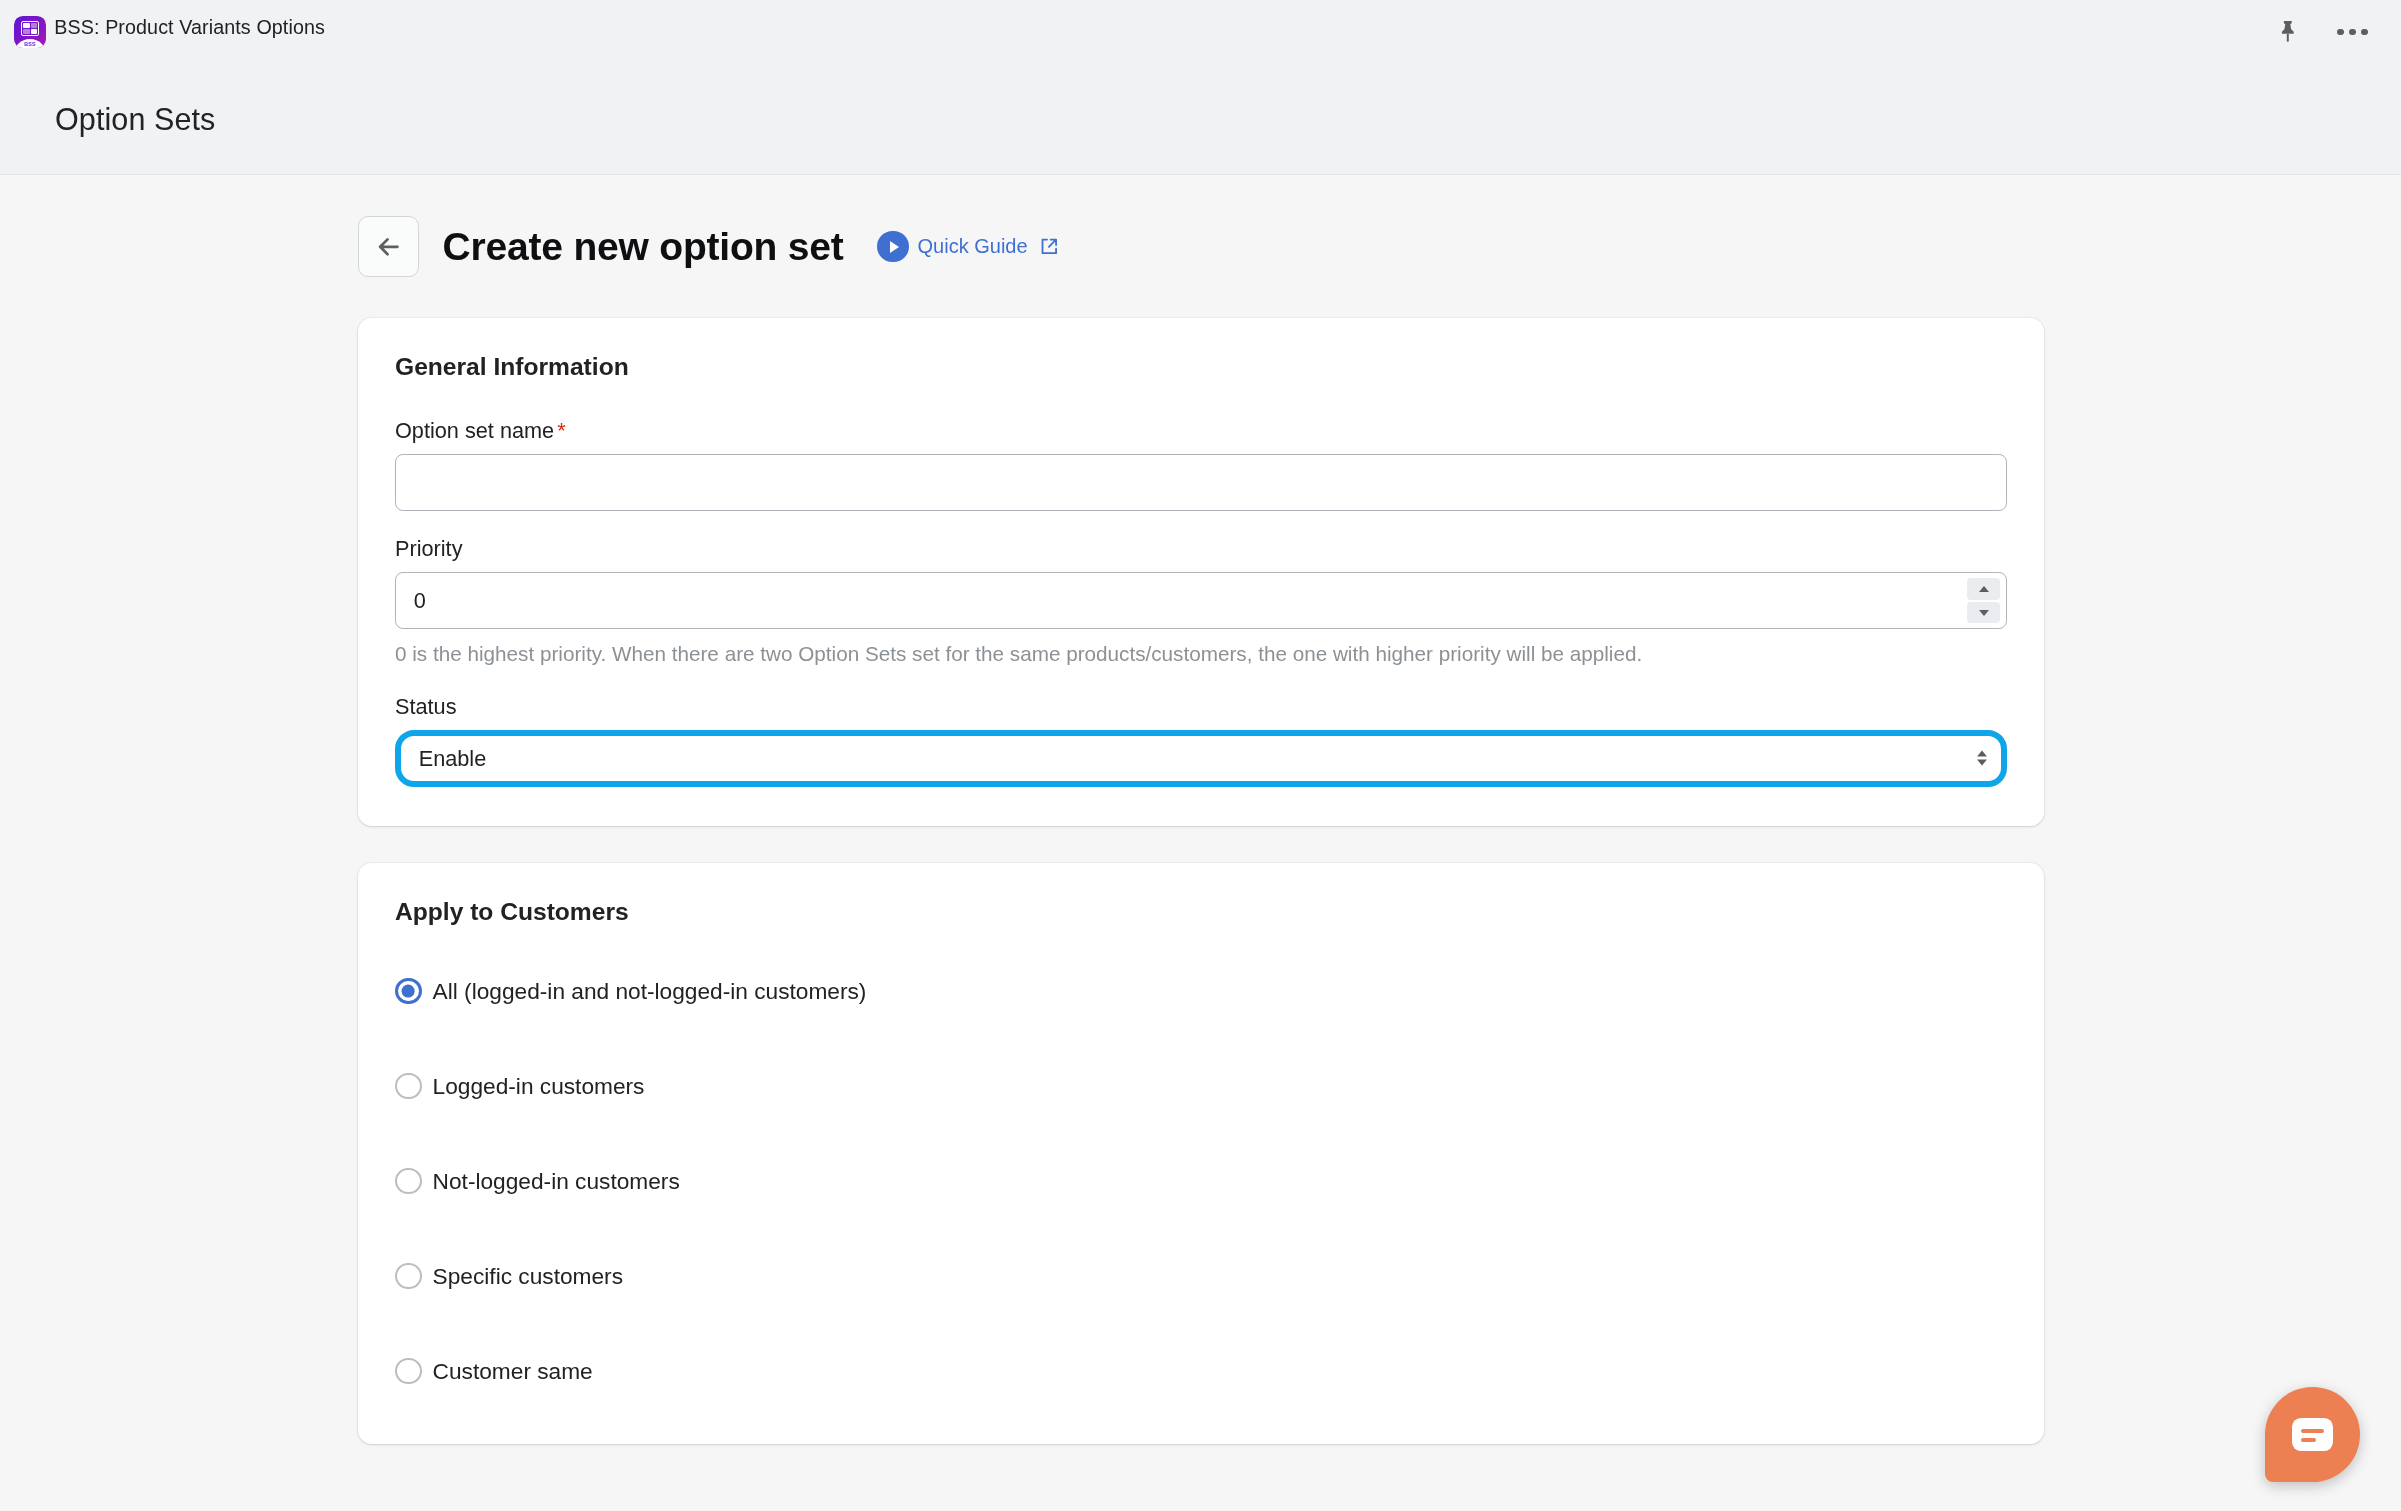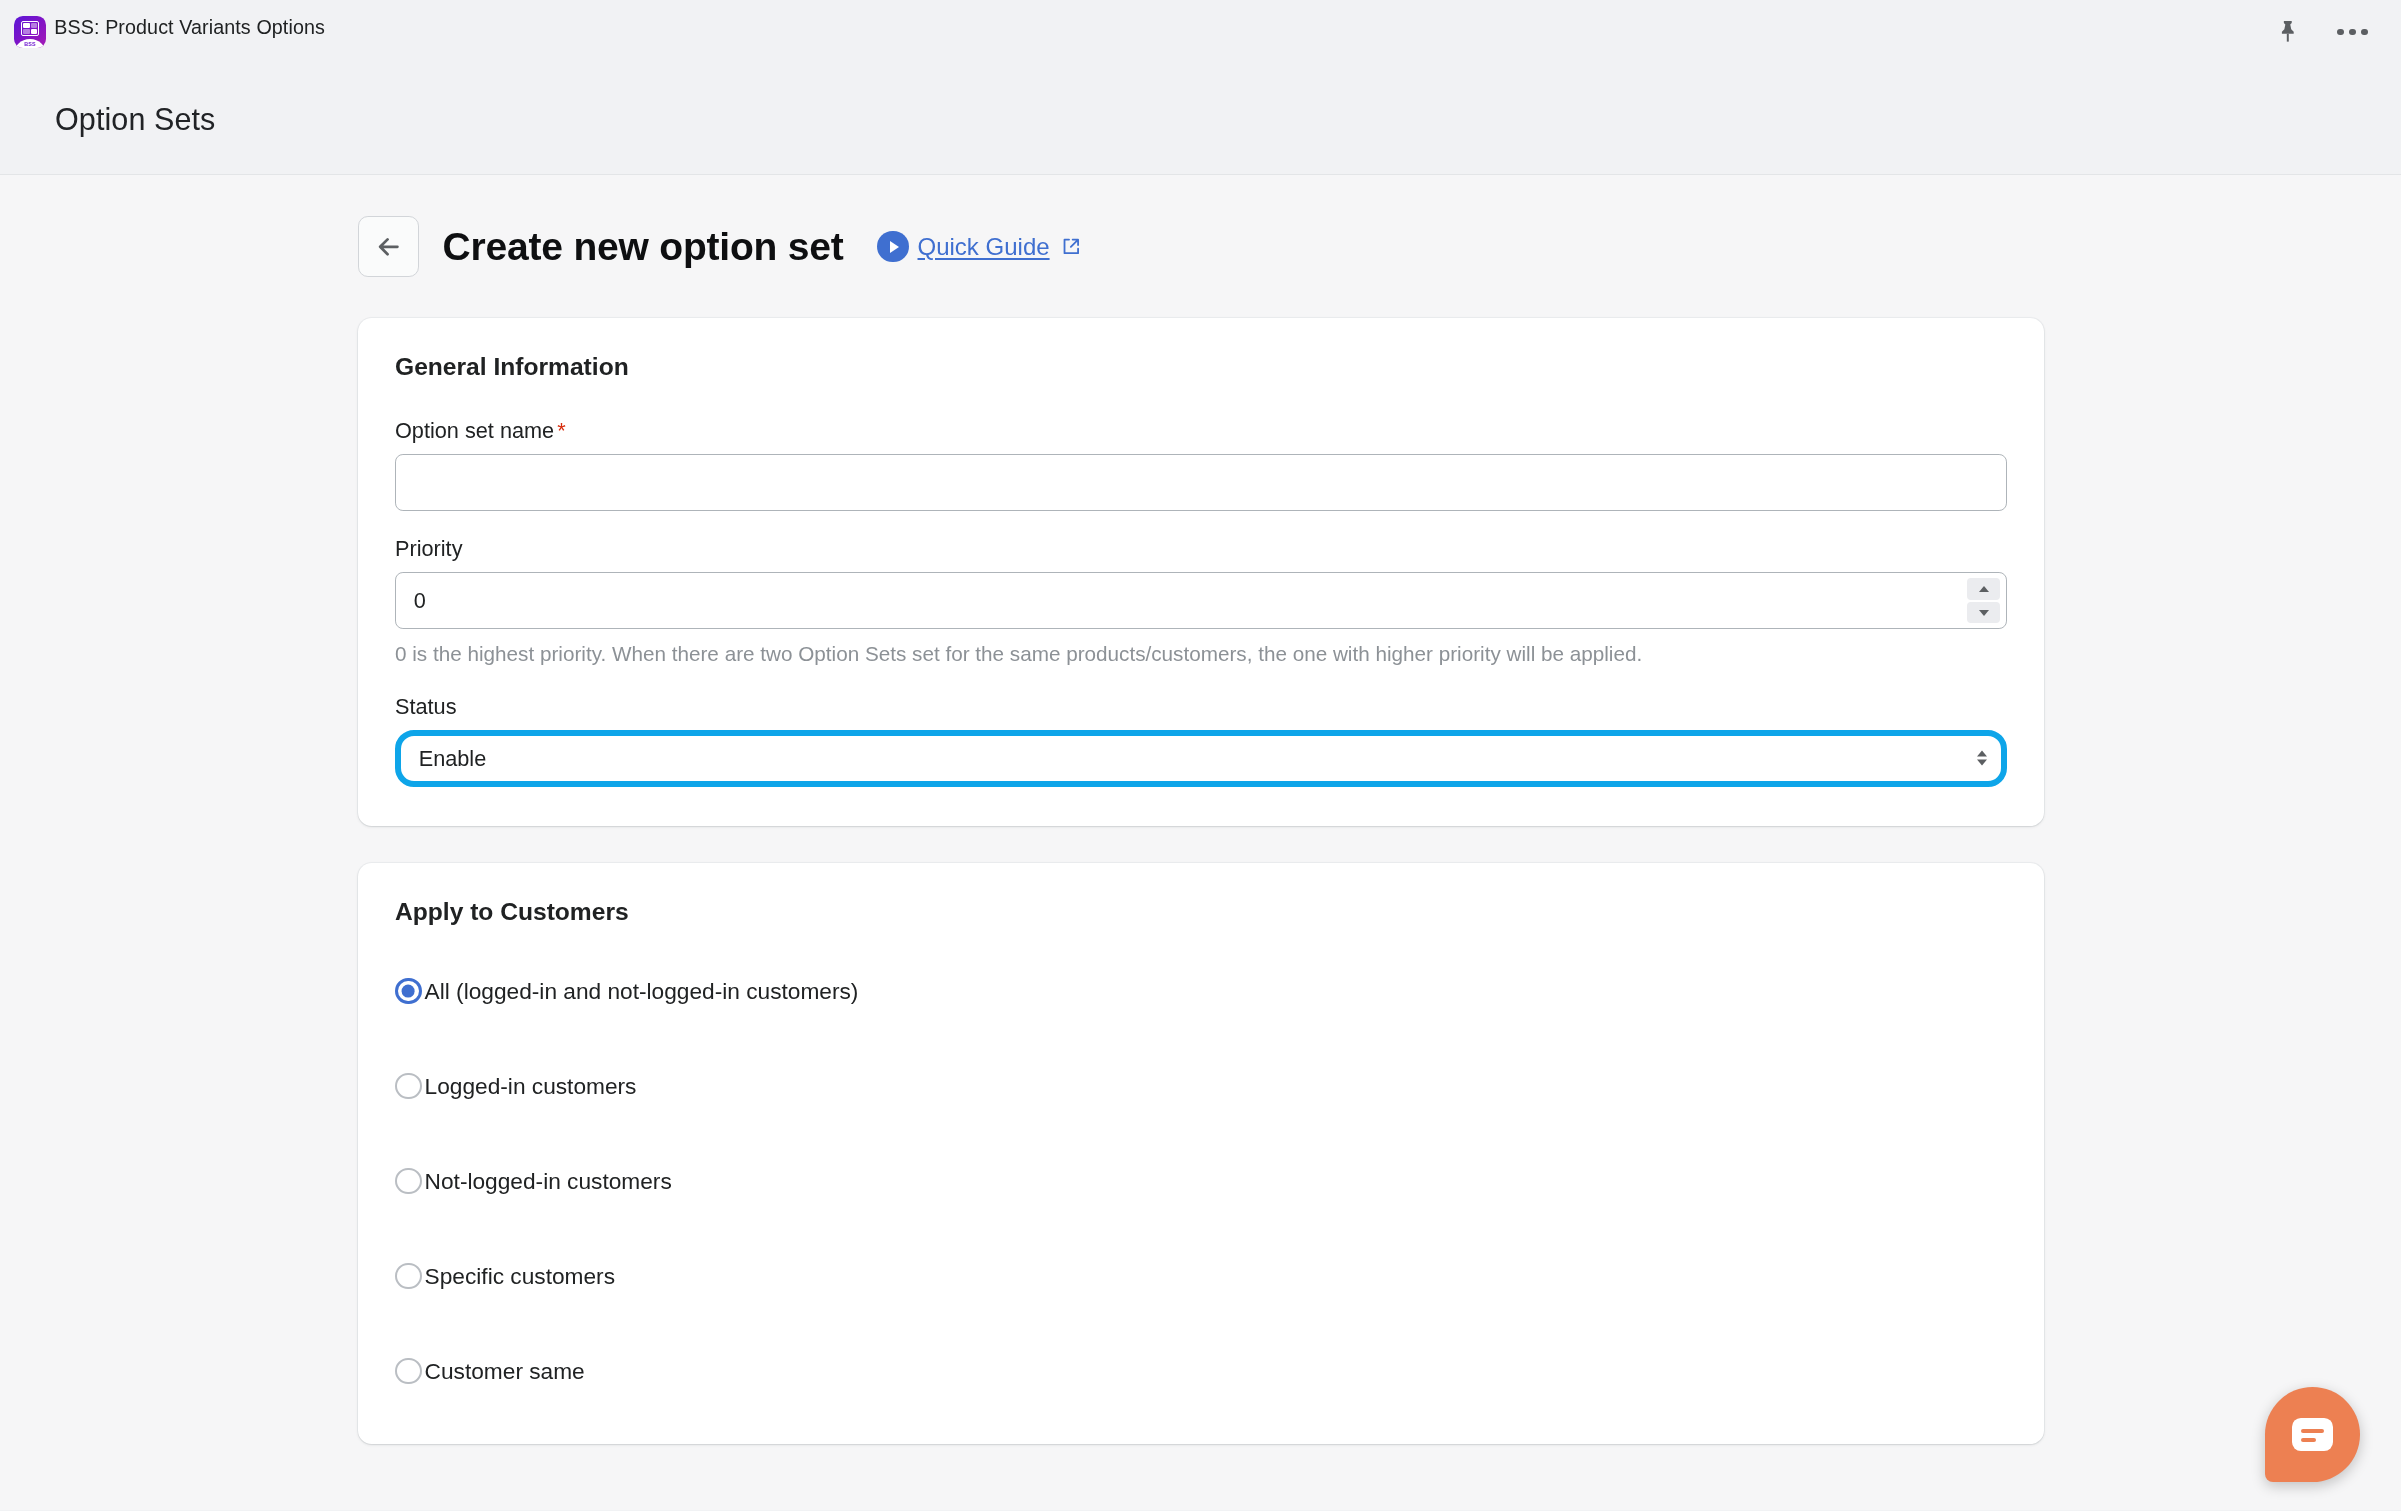--- a/index.html
+++ b/index.html
@@ -151,23 +151,22 @@
   }
   .play-circle i {
     width: 0; height: 0;
     border-left: 9.9px solid #ffffff;
     border-top: 6.4px solid transparent;
     border-bottom: 6.4px solid transparent;
     margin-left: 3px;
     display: block;
   }
   .qg-link {
-    font-size: 24px;
+    font-size: 20px;
     color: #3f6fd0;
-    text-decoration: underline;
     text-underline-offset: 3px;
     cursor: pointer;
     white-space: nowrap;
   }
   .ext-icon { color: #3f6fd0; display: inline-flex; align-items: center; margin-left: 2px; }
 
   
   .card {
     background: #ffffff;
     border-radius: 13.8px;
@@ -275,21 +274,21 @@
     border-left: 5.9px solid transparent;
     border-right: 5.9px solid transparent;
     border-top: 6.9px solid #5c5f62;
   }
 
   
   .radio-list { margin-top: 3.9px; }
   .radio-row {
     display: flex;
     align-items: center;
-    gap: 3px;
+    gap: 11px;
     height: 57px;
     margin-bottom: 38px;
     cursor: pointer;
     text-align: right;
   }
   .radio-row:last-child { margin-bottom: 5.9px; }
   .radio-mark {
     width: 26.6px; height: 26.6px;
     border-radius: 50%;
     border: 2px solid #babec3;

